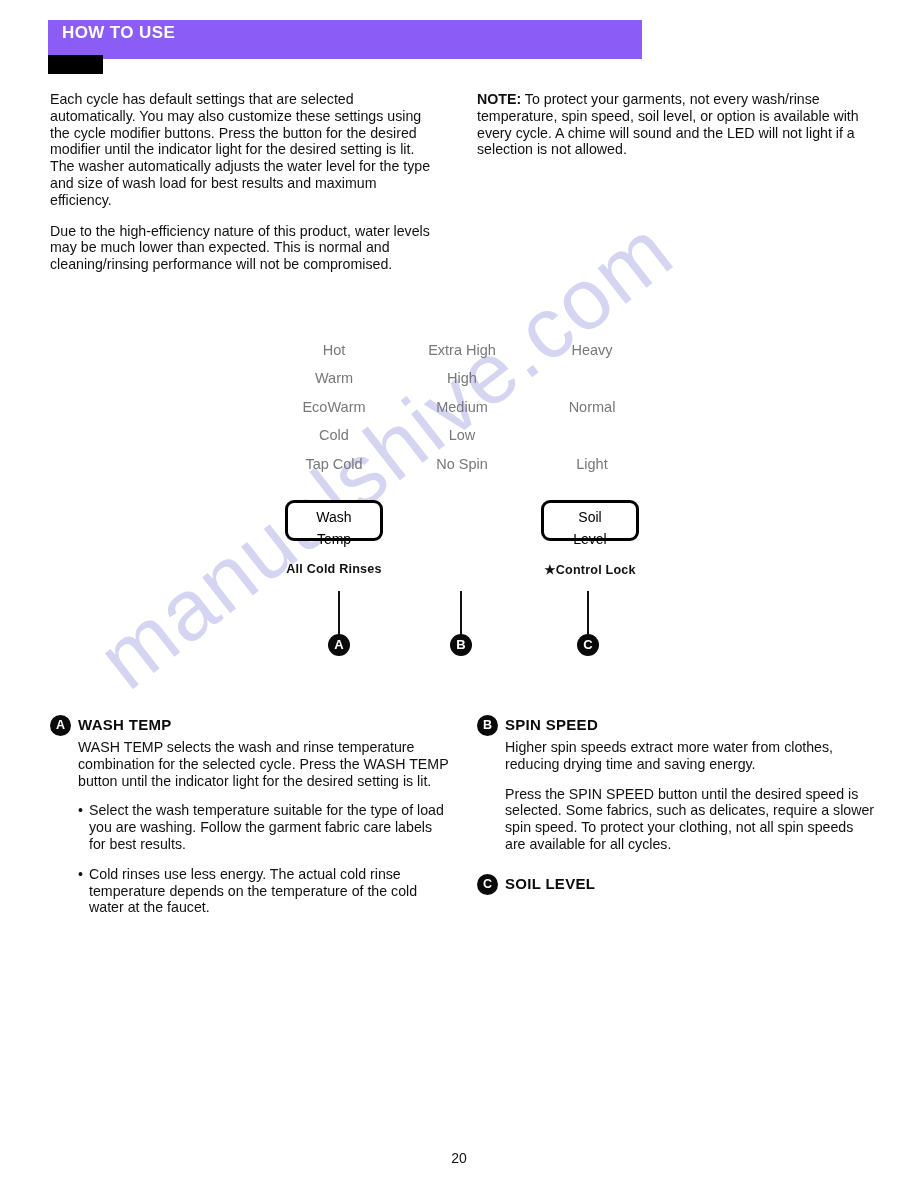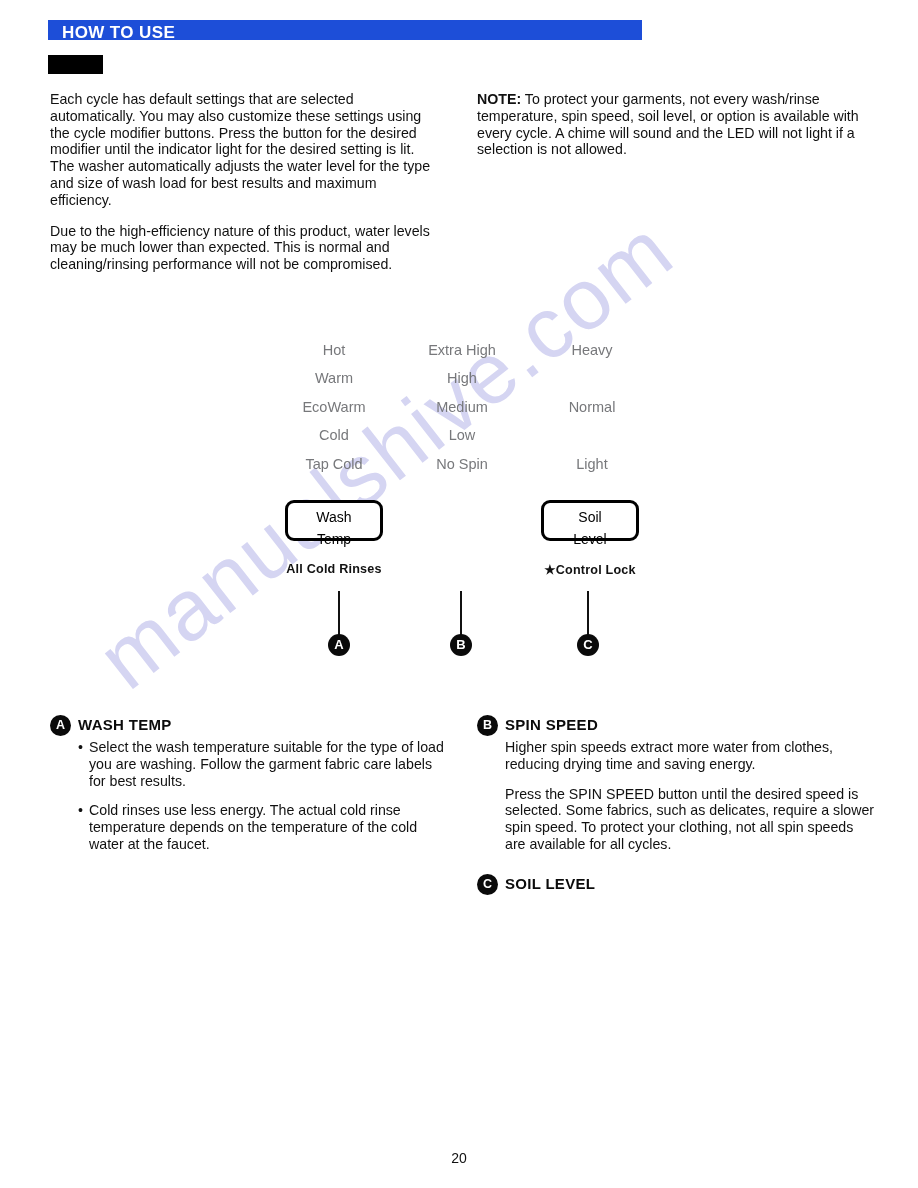--- a/index.html
+++ b/index.html
@@ -41,22 +41,22 @@
   }
 
   
   #page-wrap { position: relative; z-index: 10; }
 
   .how-to-bar {
     position: absolute;
     left: 48px;
     top: 20px;
     width: 594px;
-    height: 20px;
-    background: #1d4ed8;
+    height: 39px;
+    background: #8b5cf6;
   }
   .how-to-bar .bar-label {
     position: absolute;
     left: 14px;
     top: 3px;
     font-size: 17px;
     font-weight: bold;
     letter-spacing: 0.4px;
     color: #ffffff;
   }
@@ -357,20 +357,21 @@
   </div>
 
   <div class="desc-col" id="desc-left">
 
     <div class="desc-block">
       <div class="desc-head">
         <span class="head-dot">A</span>
         <span class="head-text">WASH TEMP</span>
       </div>
       <div class="desc-body">
+        <p>WASH TEMP selects the wash and rinse temperature combination for the selected cycle. Press the WASH TEMP button until the indicator light for the desired setting is lit.</p>
         <div class="bullet-row">
           <span class="bdot">•</span>
           <span>Select the wash temperature suitable for the type of load you are washing. Follow the garment fabric care labels for best results.</span>
         </div>
         <div class="bullet-row">
           <span class="bdot">•</span>
           <span>Cold rinses use less energy. The actual cold rinse temperature depends on the temperature of the cold water at the faucet.</span>
         </div>
       </div>
     </div>

